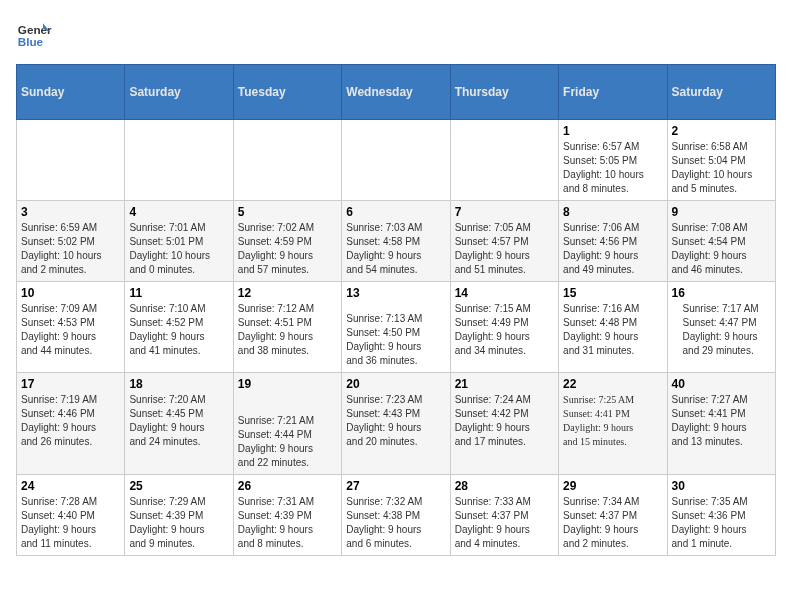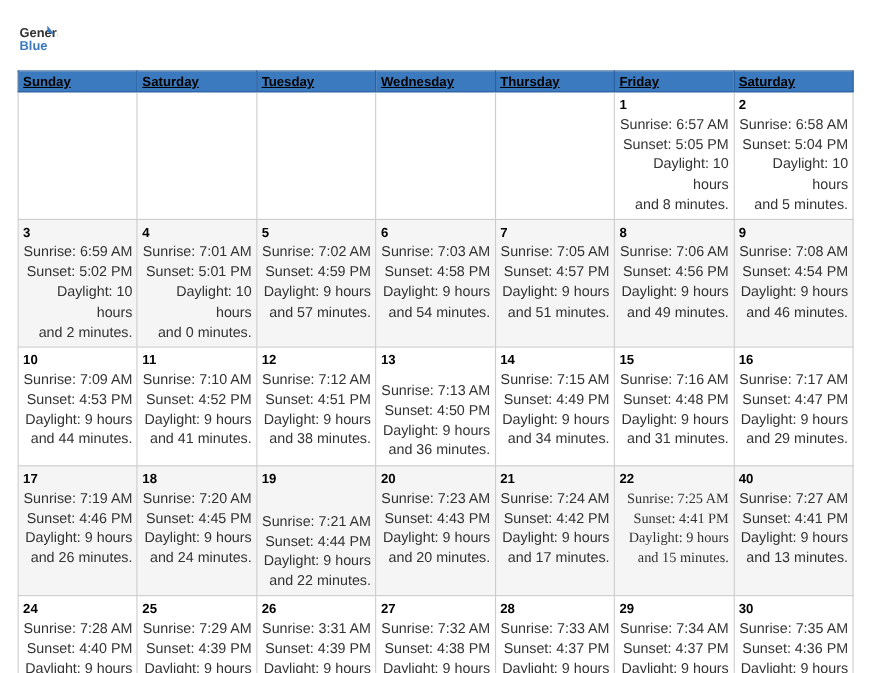--- a/index.html
+++ b/index.html
@@ -37,50 +37,48 @@
       font-size: 15px;
       color: #555;
     }
     table {
       width: 100%;
       border-collapse: collapse;
       font-size: 11px;
     }
     thead tr th {
       background: #3c7abf;
-      color: #000000;
-      padding: 2px 4px;
+      color: #e5e5e5;
+      padding: 20px 4px;
       text-align: left;
       font-size: 12px;
       font-weight: bold;
       border: 1px solid #2a5fa0;
-      text-decoration: underline;
     }
     tbody tr td {
       border: 1px solid #ccc;
       vertical-align: top;
       padding: 4px;
       width: 14.28%;
       min-height: 80px;
       background: #fff;
     }
     tbody tr:nth-child(even) td {
       background: #f5f5f5;
     }
     .day-num {
       font-weight: bold;
       font-size: 12px;
       margin-bottom: 2px;
       display: block;
     }
     .day-info {
-      font-size: 13px;
+      font-size: 10px;
       color: #333;
       line-height: 1.4;
-      text-align: right;
     }
     .empty-cell {
       background: #fff !important;
     }
   </style>
 </head>
 <body>
 
 <div class="header-area">
   <div class="logo">
@@ -219,21 +217,21 @@
         </td>
         <td>
           <span class="day-num">15</span>
           <div class="day-info" style="white-space: pre-line;">Sunrise: 7:16 AM
 Sunset: 4:48 PM
 Daylight: 9 hours
 and 31 minutes.</div>
         </td>
         <td>
           <span class="day-num">16</span>
-          <div class="day-info" style="white-space: pre-line;">Sunrise: 7:17 AM
+          <div class="day-info" style="white-space: pre-line; margin-left: 11px;">Sunrise: 7:17 AM
 Sunset: 4:47 PM
 Daylight: 9 hours
 and 29 minutes.</div>
         </td>
       </tr>
       <tr>
         <td>
           <span class="day-num">17</span>
           <div class="day-info" style="white-space: pre-line;">Sunrise: 7:19 AM
 Sunset: 4:46 PM
@@ -293,21 +291,21 @@
         </td>
         <td>
           <span class="day-num">25</span>
           <div class="day-info" style="white-space: pre-line;">Sunrise: 7:29 AM
 Sunset: 4:39 PM
 Daylight: 9 hours
 and 9 minutes.</div>
         </td>
         <td>
           <span class="day-num">26</span>
-          <div class="day-info" style="white-space: pre-line;">Sunrise: 3:31 AM
+          <div class="day-info" style="white-space: pre-line;">Sunrise: 7:31 AM
 Sunset: 4:39 PM
 Daylight: 9 hours
 and 8 minutes.</div>
         </td>
         <td>
           <span class="day-num">27</span>
           <div class="day-info" style="white-space: pre-line;">Sunrise: 7:32 AM
 Sunset: 4:38 PM
 Daylight: 9 hours
 and 6 minutes.</div>

